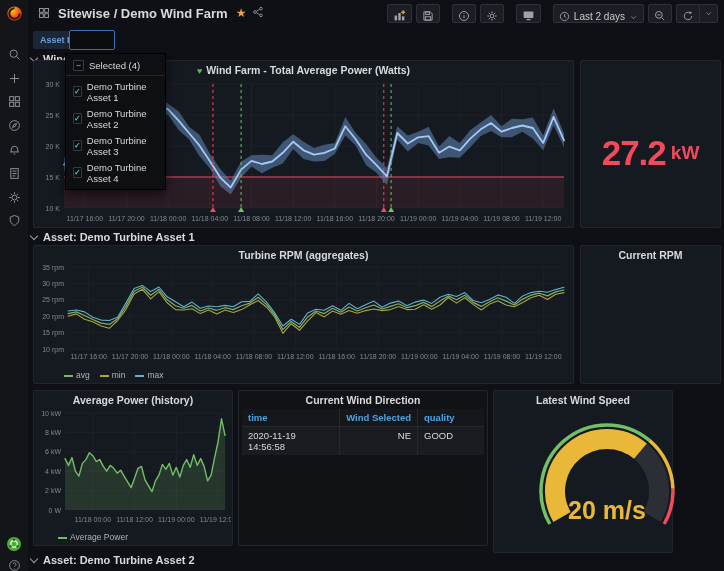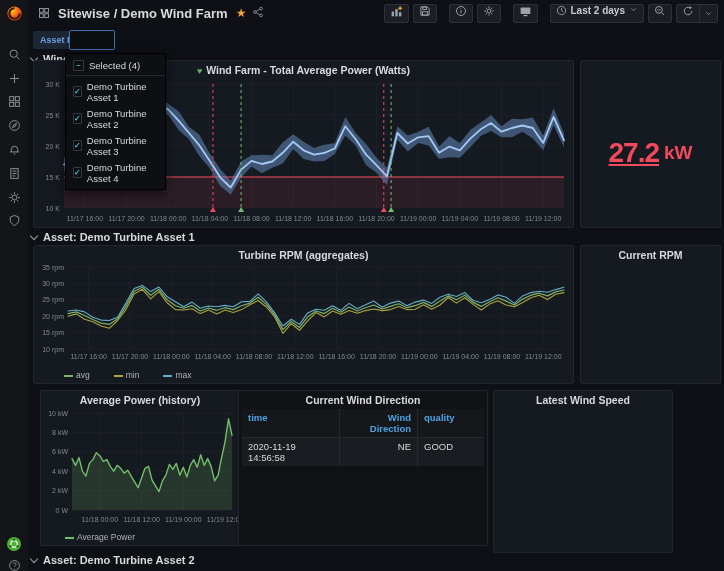--- a/index.html
+++ b/index.html
@@ -8,37 +8,37 @@
   
   #sidebar{left:0;top:0;width:28px;height:571px;background:#131518;}
   .sbi{position:absolute;left:6px;width:16px;height:16px;color:#8e9196;display:flex;align-items:center;justify-content:center;}
   .sbi svg{stroke:currentColor;fill:none;stroke-width:1.2;}
   
   #hdr{left:28px;top:0;width:696px;height:26px;display:flex;align-items:center;}
   .hdr-title{font-size:13px;font-weight:bold;color:#d8d9da;margin-left:6px;}
   .star{color:#f0a13c;font-size:12px;margin-left:8px;}
   .share{color:#8e9196;margin-left:6px;}
   #toolbar{position:absolute;right:6px;top:4px;display:flex;align-items:center;gap:4px;}
-  .tbtn{display:flex;align-items:flex-start;gap:4px;height:17px;padding:0 5px;background:#1b1e24;border:1px solid #2c3038;border-radius:2px;color:#c7c9cc;font-size:10px;font-weight:bold;}
+  .tbtn{display:flex;align-items:flex-end;gap:4px;height:17px;padding:0 5px;background:#1b1e24;border:1px solid #2c3038;border-radius:2px;color:#c7c9cc;font-size:10px;font-weight:normal;}
   .tbtn svg{stroke:#9da1a8;fill:none;stroke-width:1.3;}
   .tsp{width:4px;}
   
   .chip{left:33px;top:31px;height:18px;padding:0 7px;background:#1c2736;color:#6e9fdd;font-size:9px;font-weight:bold;display:flex;align-items:center;border-radius:2px;}
   #assetInput{left:69px;top:30px;width:38px;height:18px;background:#0b0d10;border:1px solid #3b6fb5;border-radius:2px;color:#d8d9da;font-size:10px;padding:0 3px;}
   
   .rowhdr{display:flex;align-items:center;gap:6px;font-size:11px;font-weight:bold;color:#d8d9da;cursor:pointer;}
   .chev{width:5px;height:5px;border-right:1.5px solid #9da1a8;border-bottom:1.5px solid #9da1a8;transform:rotate(45deg);margin-top:-3px;}
   
   .panel{position:absolute;background:#151920;border:1px solid #22252b;border-radius:2px;box-sizing:border-box;}
   .ptitle{height:18px;line-height:18px;text-align:center;font-size:10.5px;font-weight:bold;color:#d8d9da;white-space:nowrap;}
   .heart{color:#5ab55e;font-size:9px;margin-right:4px;}
   .bigwrap{position:absolute;left:0;right:0;top:18px;bottom:0;display:flex;align-items:center;justify-content:center;}
-  .bigval{color:#f2495c;font-weight:bold;font-size:28px;letter-spacing:-1px;text-decoration:underline;}
+  .bigval{color:#f2495c;font-weight:bold;font-size:35px;letter-spacing:-1px;}
   .bigunit{color:#f2495c;font-weight:bold;font-size:19px;margin-left:5px;}
-  .legend{position:absolute;left:30px;bottom:3px;display:flex;gap:24px;font-size:8.5px;color:#b0b3b8;align-items:center;}
+  .legend{position:absolute;left:30px;bottom:3px;display:flex;gap:10px;font-size:8.5px;color:#b0b3b8;align-items:center;}
   .lg-dash{display:inline-block;width:9px;height:2px;margin-right:3px;vertical-align:middle;}
   
   #dropdown{left:65px;top:53px;width:99px;background:#0d0f13;border:1px solid #000;box-shadow:0 4px 10px rgba(0,0,0,.6);z-index:10;padding:3px 0;}
   .dd-row{display:flex;align-items:center;gap:5px;padding:2.5px 7px;font-size:9.5px;color:#d8d9da;cursor:pointer;}
   .cbx{width:9px;height:9px;background:#0b0d10;border:1px solid #363b42;border-radius:1px;color:#45c8d1;font-size:8px;line-height:8px;display:flex;align-items:center;justify-content:center;font-weight:bold;}
   .dd-sep{height:1px;background:#23262c;margin:2px 0;}
   
   .tblhead{display:flex;background:#15171b;border-bottom:1px solid #26282e;}
   .tblrow{display:flex;background:#1a1c21;}
   .tc{padding:3px 6px;font-size:9.5px;box-sizing:border-box;border-right:1px solid #26282e;}
@@ -370,21 +370,21 @@
       <span><span class="lg-dash" style="background:#7eb26d;"></span><span>avg</span></span>
       <span><span class="lg-dash" style="background:#ada53b;"></span><span>min</span></span>
       <span><span class="lg-dash" style="background:#64b0c8;"></span><span>max</span></span>
     </div>
   </div>
 
   <div class="panel" style="left:580px;top:245px;width:141px;height:139px;">
     <div class="ptitle"><span>Current RPM</span></div>
   </div>
 
-  <div class="panel" style="left:40px;top:390px;width:200px;height:156px;">
+  <div class="panel" style="left:33px;top:390px;width:200px;height:156px;">
     <div class="ptitle"><span>Average Power (history)</span></div>
     <div id="mount-history" class="chart-mount" style="left:3px;top:18px;"><svg width="194" height="118">
           <line x1="55.826086956521735" x2="55.826086956521735" y1="4" y2="101" stroke="#1e2126"></line>
           <text x="55.826086956521735" y="113" fill="#848890" font-size="7" text-anchor="middle">11/18 00:00</text>
           <line x1="97.56521739130434" x2="97.56521739130434" y1="4" y2="101" stroke="#1e2126"></line>
           <text x="97.56521739130434" y="113" fill="#848890" font-size="7" text-anchor="middle">11/18 12:00</text>
           <line x1="139.30434782608694" x2="139.30434782608694" y1="4" y2="101" stroke="#1e2126"></line>
           <text x="139.30434782608694" y="113" fill="#848890" font-size="7" text-anchor="middle">11/19 00:00</text>
           <line x1="181.04347826086956" x2="181.04347826086956" y1="4" y2="101" stroke="#1e2126"></line>
           <text x="181.04347826086956" y="113" fill="#848890" font-size="7" text-anchor="middle">11/19 12:00</text>
@@ -406,33 +406,41 @@
     <div class="legend" style="left:24px;">
       <span><span class="lg-dash" style="background:#73bf69;"></span><span>Average Power</span></span>
     </div>
   </div>
 
   <div class="panel" style="left:238px;top:390px;width:250px;height:156px;background:#111216;">
     <div class="ptitle"><span>Current Wind Direction</span></div>
     <div style="margin:0 3px;">
       <div class="tblhead">
         <span class="tc th c-time">time</span>
-        <span class="tc th c-wd">Wind Direction</span>
+        <span class="tc th c-wd">Wind Selected</span>
         <span class="tc th c-q">quality</span>
       </div>
       <div class="tblrow">
         <span class="tc c-time">2020-11-19 14:56:58</span>
         <span class="tc c-wd">NE</span>
         <span class="tc c-q">GOOD</span>
       </div>
     </div>
   </div>
 
   <div class="panel" style="left:493px;top:390px;width:180px;height:163px;">
     <div class="ptitle"><span>Latest Wind Speed</span></div>
+    <div id="mount-gauge" class="chart-mount" style="left:3px;top:20px;"><svg width="220" height="136">
+          <path d="M64.97,106.00 A52,52 0 1 1 155.03,106.00" stroke="#2b2e34" stroke-width="20" fill="none"></path>
+          <path d="M64.97,106.00 A52,52 0 0 1 143.42,40.17" stroke="#eab839" stroke-width="20" fill="none"></path>
+          <path d="M52.84,113.00 A66,66 0 0 1 152.42,29.44" stroke="#73bf69" stroke-width="3.5" fill="none"></path>
+          <path d="M152.42,29.44 A66,66 0 0 1 175.96,77.70" stroke="#eab839" stroke-width="3.5" fill="none"></path>
+          <path d="M175.96,77.70 A66,66 0 0 1 167.16,113.00" stroke="#f2495c" stroke-width="3.5" fill="none"></path>
+          <text x="110" y="108" fill="#eab839" font-size="25" font-weight="bold" text-anchor="middle">20 m/s</text>
+        </svg></div>
   </div>
 
   <div id="dropdown" class="abs">
     <div class="dd-row">
       <span class="cbx">–</span>
       <span>Selected (4)</span>
     </div>
     <div class="dd-sep"></div>
     <div class="dd-row">
       <span class="cbx">✓</span>

